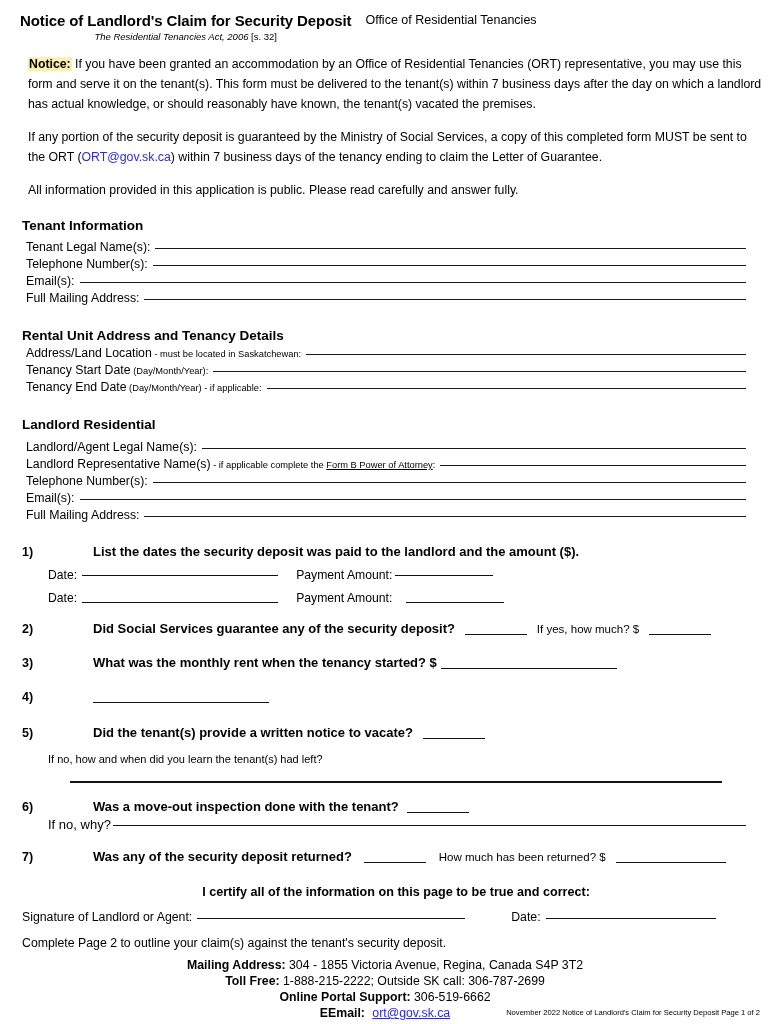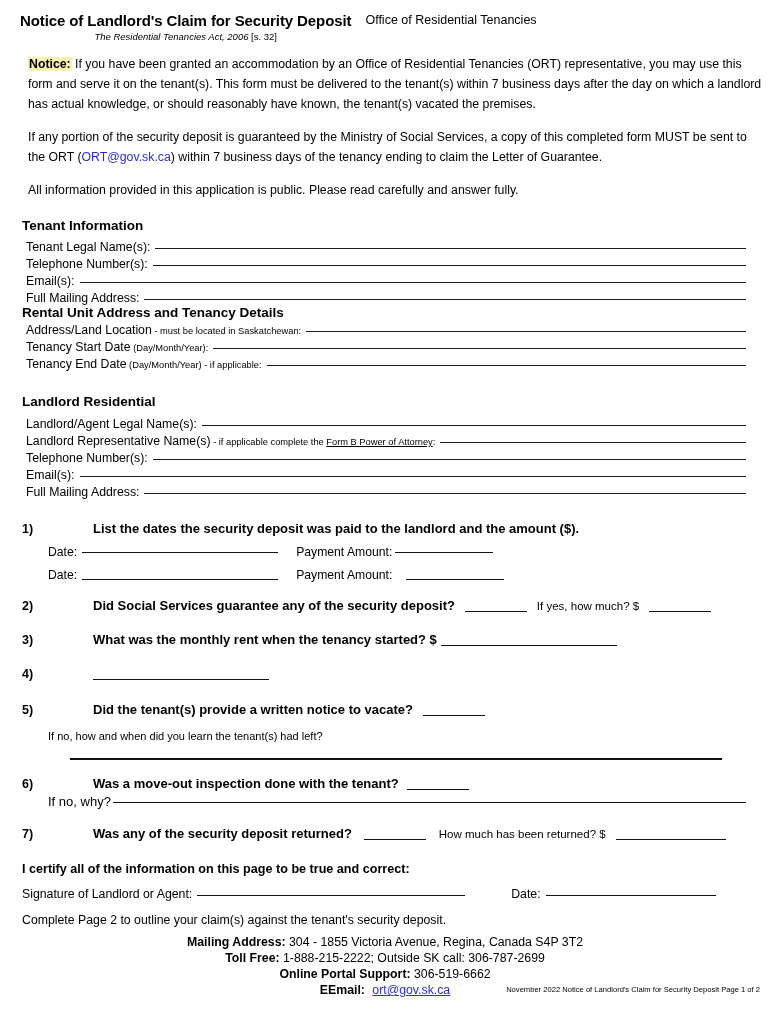--- a/index.html
+++ b/index.html
@@ -192,20 +192,21 @@
     padding-left: 26px;
     margin-top: 1px;
   }
 
   
   .certify {
     font-size: 12.6px;
     font-weight: bold;
     padding-left: 22px;
     margin-top: 20px;
+    text-align: center;
   }
   .sign-row {
     display: flex;
     align-items: baseline;
     font-size: 12.3px;
     padding-left: 22px;
     padding-right: 24px;
     margin-top: 11px;
   }
   .sign-rule {
@@ -276,21 +277,21 @@
     <div class="field-row">
       <span class="field-label">Email(s):</span>
       <span class="rule"></span>
     </div>
     <div class="field-row">
       <span class="field-label">Full Mailing Address:</span>
       <span class="rule"></span>
     </div>
   </div>
 
-  <div class="section-head" style="">Rental Unit Address and Tenancy Details</div>
+  <div class="section-head" style="margin-top:23px;">Rental Unit Address and Tenancy Details</div>
   <div class="fields" style="">
     <div class="field-row">
       <span class="field-label"><span>Address/Land Location</span><span class="hint"> - must be located in Saskatchewan:</span></span>
       <span class="rule"></span>
     </div>
     <div class="field-row">
       <span class="field-label"><span>Tenancy Start Date</span><span class="hint"> (Day/Month/Year):</span></span>
       <span class="rule"></span>
     </div>
     <div class="field-row">

